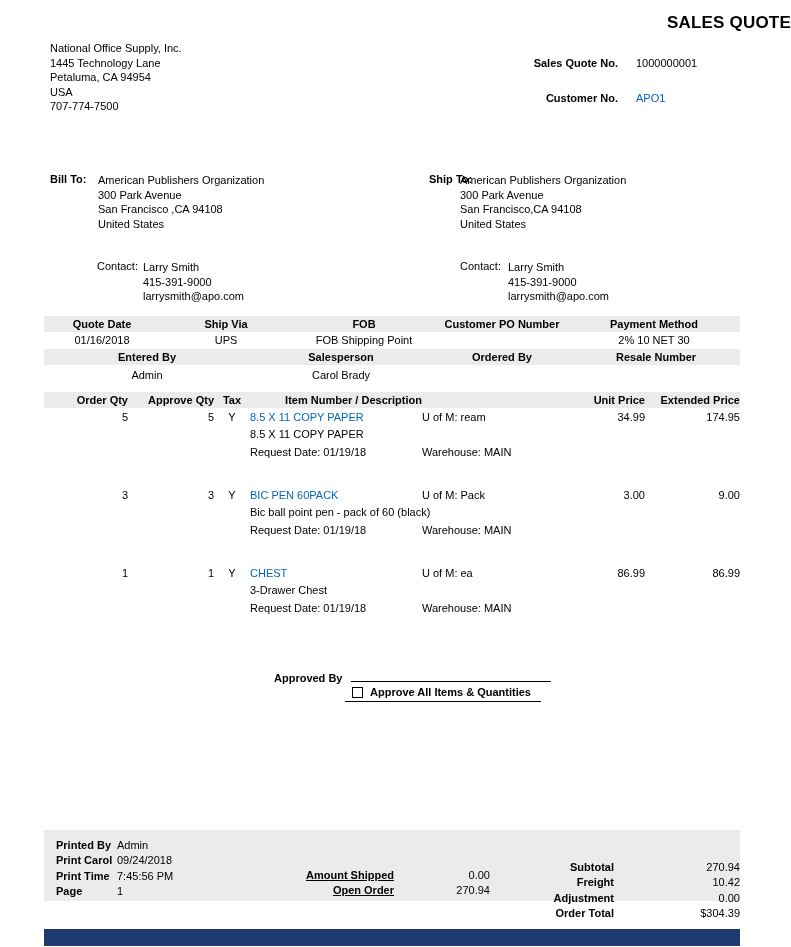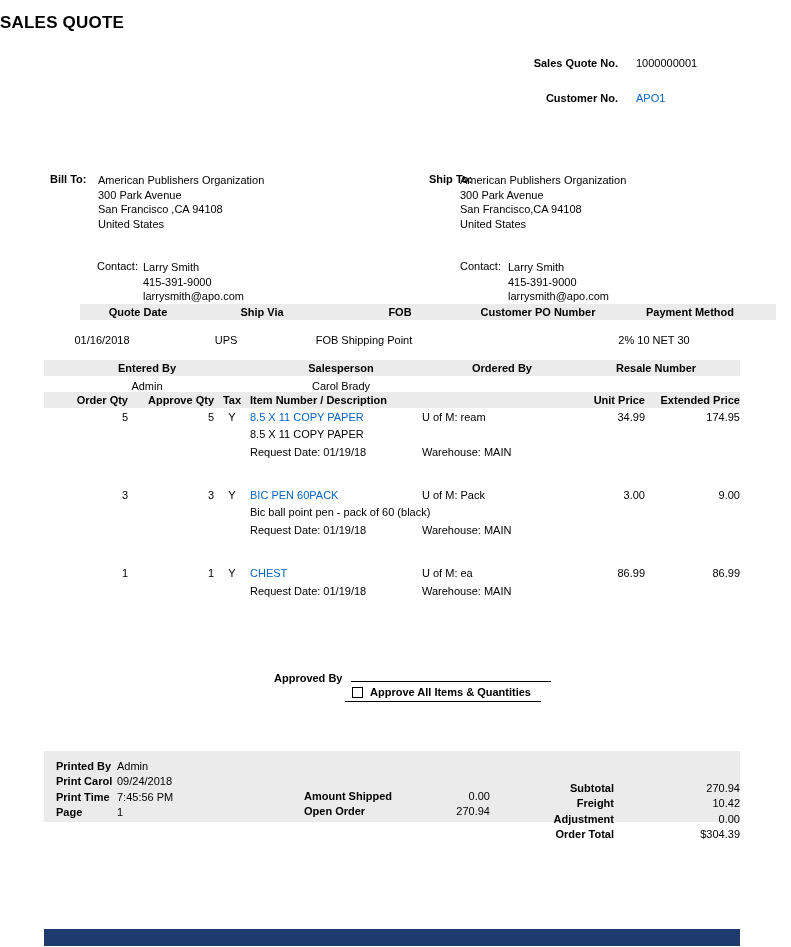--- a/index.html
+++ b/index.html
@@ -3,71 +3,78 @@
 <meta charset="utf-8">
 <style>
   * { margin:0; padding:0; box-sizing:border-box; }
   html,body { background:#ffffff; }
   .page {
     position:relative; width:791px; height:947px; background:#fff;
     font-family:"Liberation Sans", sans-serif; font-size:11px; color:#000;
     overflow:hidden;
   }
   .abs { position:absolute; }
-  .b { font-weight:bold; }
+  .b { font-weight:bold;text-align:right; }
   .link { color:#0563C1; text-decoration:none; cursor:pointer; }
   .bar { background:#EBEBEB; }
   .tc { text-align:center; }
   .trt { text-align:right; }
   .lh { line-height:14.6px; }
 
-  .title { top:13px; left:0; width:100%; text-align:left; font-size:17px; font-weight:bold; letter-spacing:0.2px; }
+  .title { top:13px; left:0; width:100%; text-align:right; font-size:17px; font-weight:bold; letter-spacing:0.2px; }
 
   .grid1 { display:grid; grid-template-columns:116px 132px 144px 132px 172px; }
-  .grid2 { display:grid; grid-template-columns:206px 182px 140px 168px;margin-top:11px; }
+  .grid2 { display:grid; grid-template-columns:206px 182px 140px 168px; }
   .gridI { display:grid; grid-template-columns:84px 86px 36px 172px 160px 63px 95px; }
   .hbar { left:44px; width:696px; height:16px; line-height:16px; }
   .vrow { left:44px; width:696px; height:15px; line-height:15px; }
 
   .item-block { left:44px; width:696px; }
   .item-line { line-height:15px; white-space:nowrap; }
   .item-line2 { margin-top:2px; }
   .item-line3 { margin-top:3px; }
   .span45 { grid-column:4 / 6; }
 
   .qlabel { left:400px; width:218px; text-align:right; font-weight:bold; }
   .qvalue { left:636px; }
 
   .sign-line { display:inline-block; width:200px; height:12px; border-bottom:1px solid #000; vertical-align:baseline; }
   .approve-box-row {
     left:345px; top:684px; width:196px; display:flex; align-items:center; gap:7px;
     padding:2px 0 3px 7px; border-bottom:1px solid #000;
   }
   .checkbox { width:11px; height:11px; border:1px solid #000; background:#fff; display:inline-block; flex:0 0 auto; }
 
-  .footer-box { left:44px; top:751px; width:696px; height:71px; }
+  .footer-box { left:44px; top:830px; width:696px; height:71px; }
   .f-left { position:absolute; left:12px; top:8px; line-height:15.3px; white-space:nowrap; }
   .flab { display:inline-block; width:61px; font-weight:bold; }
   .f-mid { position:absolute; left:260px; top:38px; line-height:15.3px; white-space:nowrap; }
-  .fm-lab { display:inline-block; width:90px; text-align:left; font-weight:bold; }
+  .fm-lab { display:inline-block; width:90px; text-align:right; font-weight:bold;text-decoration:underline; }
   .fm-val { display:inline-block; width:96px; text-align:right; }
   .f-right { position:absolute; left:466px; top:2px; width:230px; line-height:15.3px;margin-top:28px; }
   .f-right .row { display:flex; }
   .ft-lab { flex:0 0 104px; text-align:right; font-weight:bold; }
   .ft-val { flex:1; text-align:right; }
 
   .bottom-bar { left:44px; top:929px; width:696px; height:17px; background:#1F3A6E; }
 </style>
 </head>
 <body>
 
 <div class="page">
 
   <div class="abs title">SALES QUOTE</div>
 
+  <div class="abs lh" style="left:50px; top:41px;">
+    <div>National Office Supply, Inc.</div>
+    <div>1445 Technology Lane</div>
+    <div>Petaluma, CA 94954</div>
+    <div>USA</div>
+    <div>707-774-7500</div>
+  </div>
 
   <div class="abs qlabel" style="top:57px;">Sales Quote No.</div>
   <div class="abs qvalue" style="top:57px;">1000000001</div>
   <div class="abs qlabel" style="top:92px;">Customer No.</div>
   <div class="abs qvalue link" style="top:92px;">APO1</div>
 
   <div class="abs b" style="left:50px; top:173px;">Bill To:</div>
   <div class="abs lh" style="left:98px; top:173px;">
     <div>American Publishers Organization</div>
     <div>300 Park Avenue</div>
@@ -90,21 +97,21 @@
     <div>larrysmith@apo.com</div>
   </div>
 
   <div class="abs" style="left:460px; top:260px;">Contact:</div>
   <div class="abs lh" style="left:508px; top:260px;">
     <div>Larry Smith</div>
     <div>415-391-9000</div>
     <div>larrysmith@apo.com</div>
   </div>
 
-  <div class="abs hbar bar grid1" style="top:304px;margin-left:36px;">
+  <div class="abs hbar bar grid1" style="top:316px;">
     <div class="tc b">Quote Date</div>
     <div class="tc b">Ship Via</div>
     <div class="tc b">FOB</div>
     <div class="tc b">Customer PO Number</div>
     <div class="tc b">Payment Method</div>
   </div>
   <div class="abs vrow grid1" style="top:333px;">
     <div class="tc">01/16/2018</div>
     <div class="tc">UPS</div>
     <div class="tc">FOB Shipping Point</div>
@@ -188,20 +195,26 @@
   <div class="abs item-block" style="top:566px;">
     <div class="gridI item-line">
       <div class="trt">1</div>
       <div class="trt">1</div>
       <div class="tc">Y</div>
       <div><span class="link">CHEST</span></div>
       <div>U of M: ea</div>
       <div class="trt">86.99</div>
       <div class="trt">86.99</div>
     </div>
+    <div class="gridI item-line item-line2">
+      <div></div>
+        <div></div>
+        <div></div>
+      <div class="span45">3-Drawer Chest</div>
+    </div>
     <div class="gridI item-line item-line3">
       <div></div>
         <div></div>
         <div></div>
       <div>Request Date: 01/19/18</div>
       <div>Warehouse: MAIN</div>
     </div>
   </div>
 
   <div class="abs approve-box-row">

